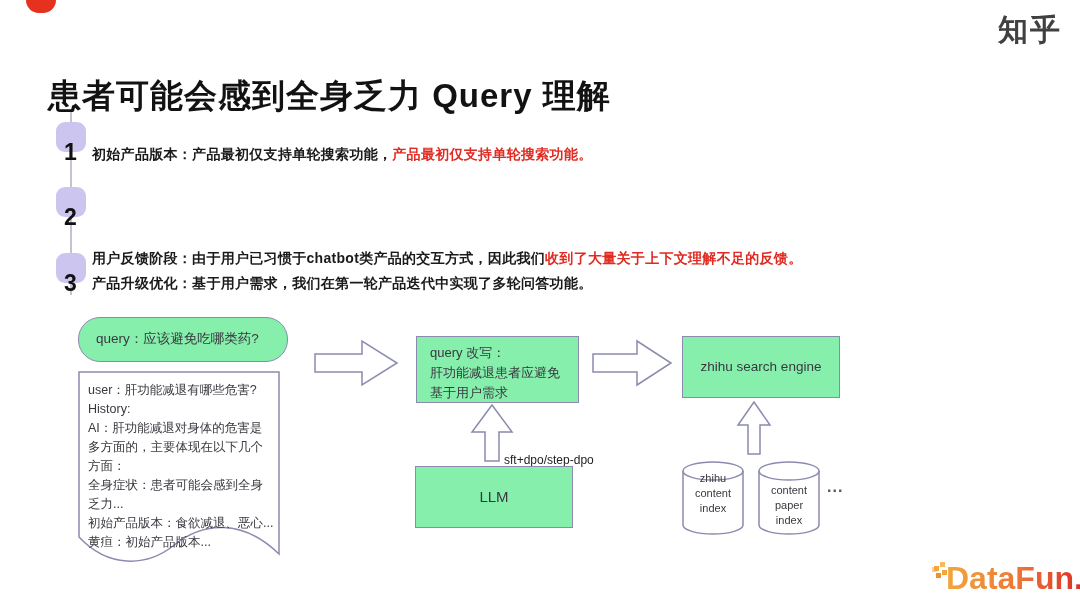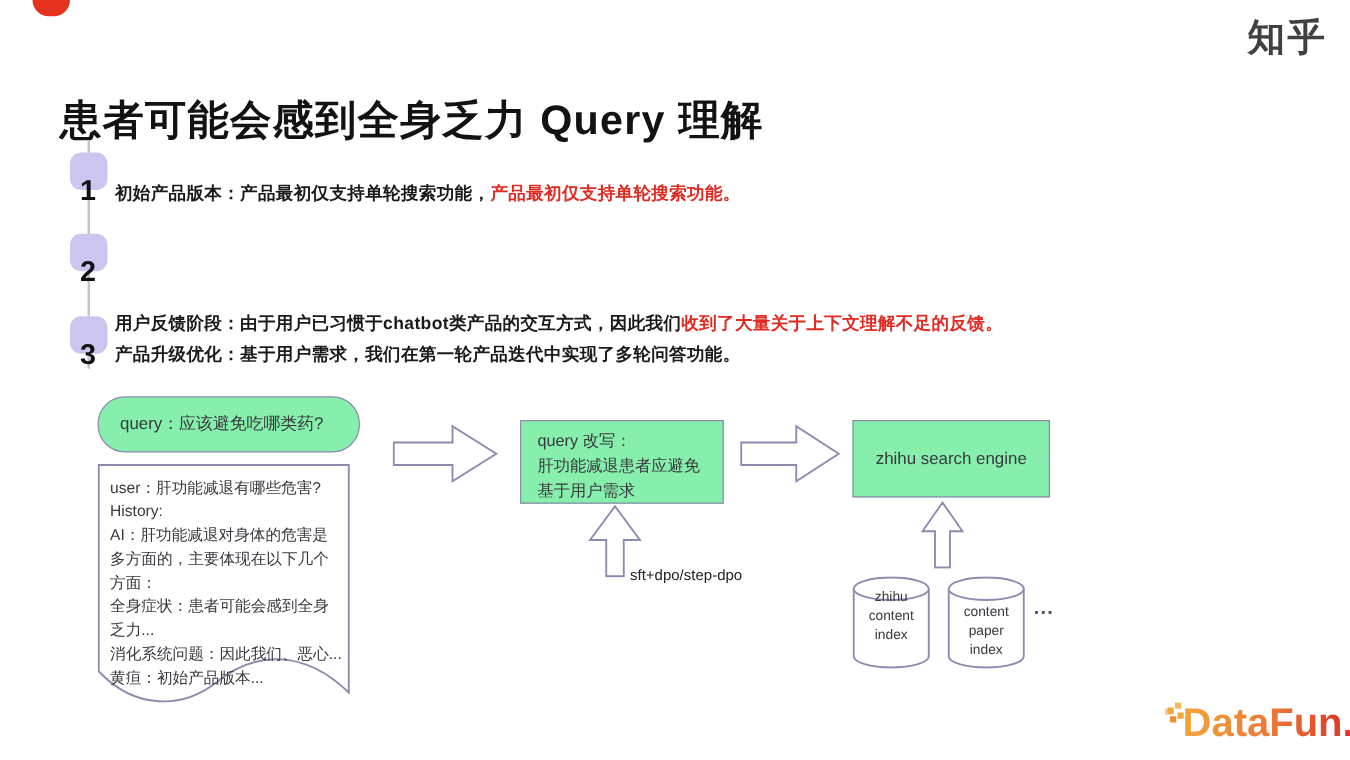--- a/index.html
+++ b/index.html
@@ -89,39 +89,40 @@
   <div class="abs dbox query-box">query：应该避免吃哪类药?</div>
 
   <svg class="abs" style="left:78px; top:371px;" width="202" height="200" viewBox="0 0 202 200">
     <path class="shape" d="M1,1 L201,1 L201,183 C165,148 125,150 95,175 C68,196 30,197 1,166 Z"></path>
   </svg>
   <div class="abs history-text">
     <div>user：肝功能减退有哪些危害?</div>
     <div>History:</div>
     <div>AI：肝功能减退对身体的危害是多方面的，主要体现在以下几个方面：</div>
     <div>全身症状：患者可能会感到全身乏力...</div>
-    <div>消化系统问题：因此我们、恶心...</div>
+    <div>初始产品版本：食欲减退、恶心...</div>
     <div>黄疸：初始产品版本...</div>
   </div>
 
   <svg class="abs" style="left:314px; top:339px;" width="86" height="48" viewBox="0 0 86 48">
     <polygon class="shape" points="1,15 48,15 48,2 83,24 48,46 48,33 1,33"></polygon>
   </svg>
 
   <div class="abs dbox rewrite-box">
     <div>query 改写：</div>
     <div>肝功能减退患者应避免</div>
     <div>基于用户需求</div>
   </div>
 
   <svg class="abs" style="left:468px; top:404px;" width="48" height="58" viewBox="0 0 48 58">
     <polygon class="shape" points="24,1 4,28 17,28 17,57 31,57 31,28 44,28"></polygon>
   </svg>
   <div class="abs sft-label">sft+dpo/step-dpo</div>
 
+  <div class="abs dbox llm-box">LLM</div>
 
   <svg class="abs" style="left:592px; top:339px;" width="82" height="48" viewBox="0 0 82 48">
     <polygon class="shape" points="1,15 45,15 45,2 79,24 45,46 45,33 1,33"></polygon>
   </svg>
 
   <div class="abs dbox search-box">zhihu search engine</div>
 
   <svg class="abs" style="left:734px; top:401px;" width="40" height="54" viewBox="0 0 40 54">
     <polygon class="shape" points="20,1 4,24 14,24 14,53 26,53 26,24 36,24"></polygon>
   </svg>

